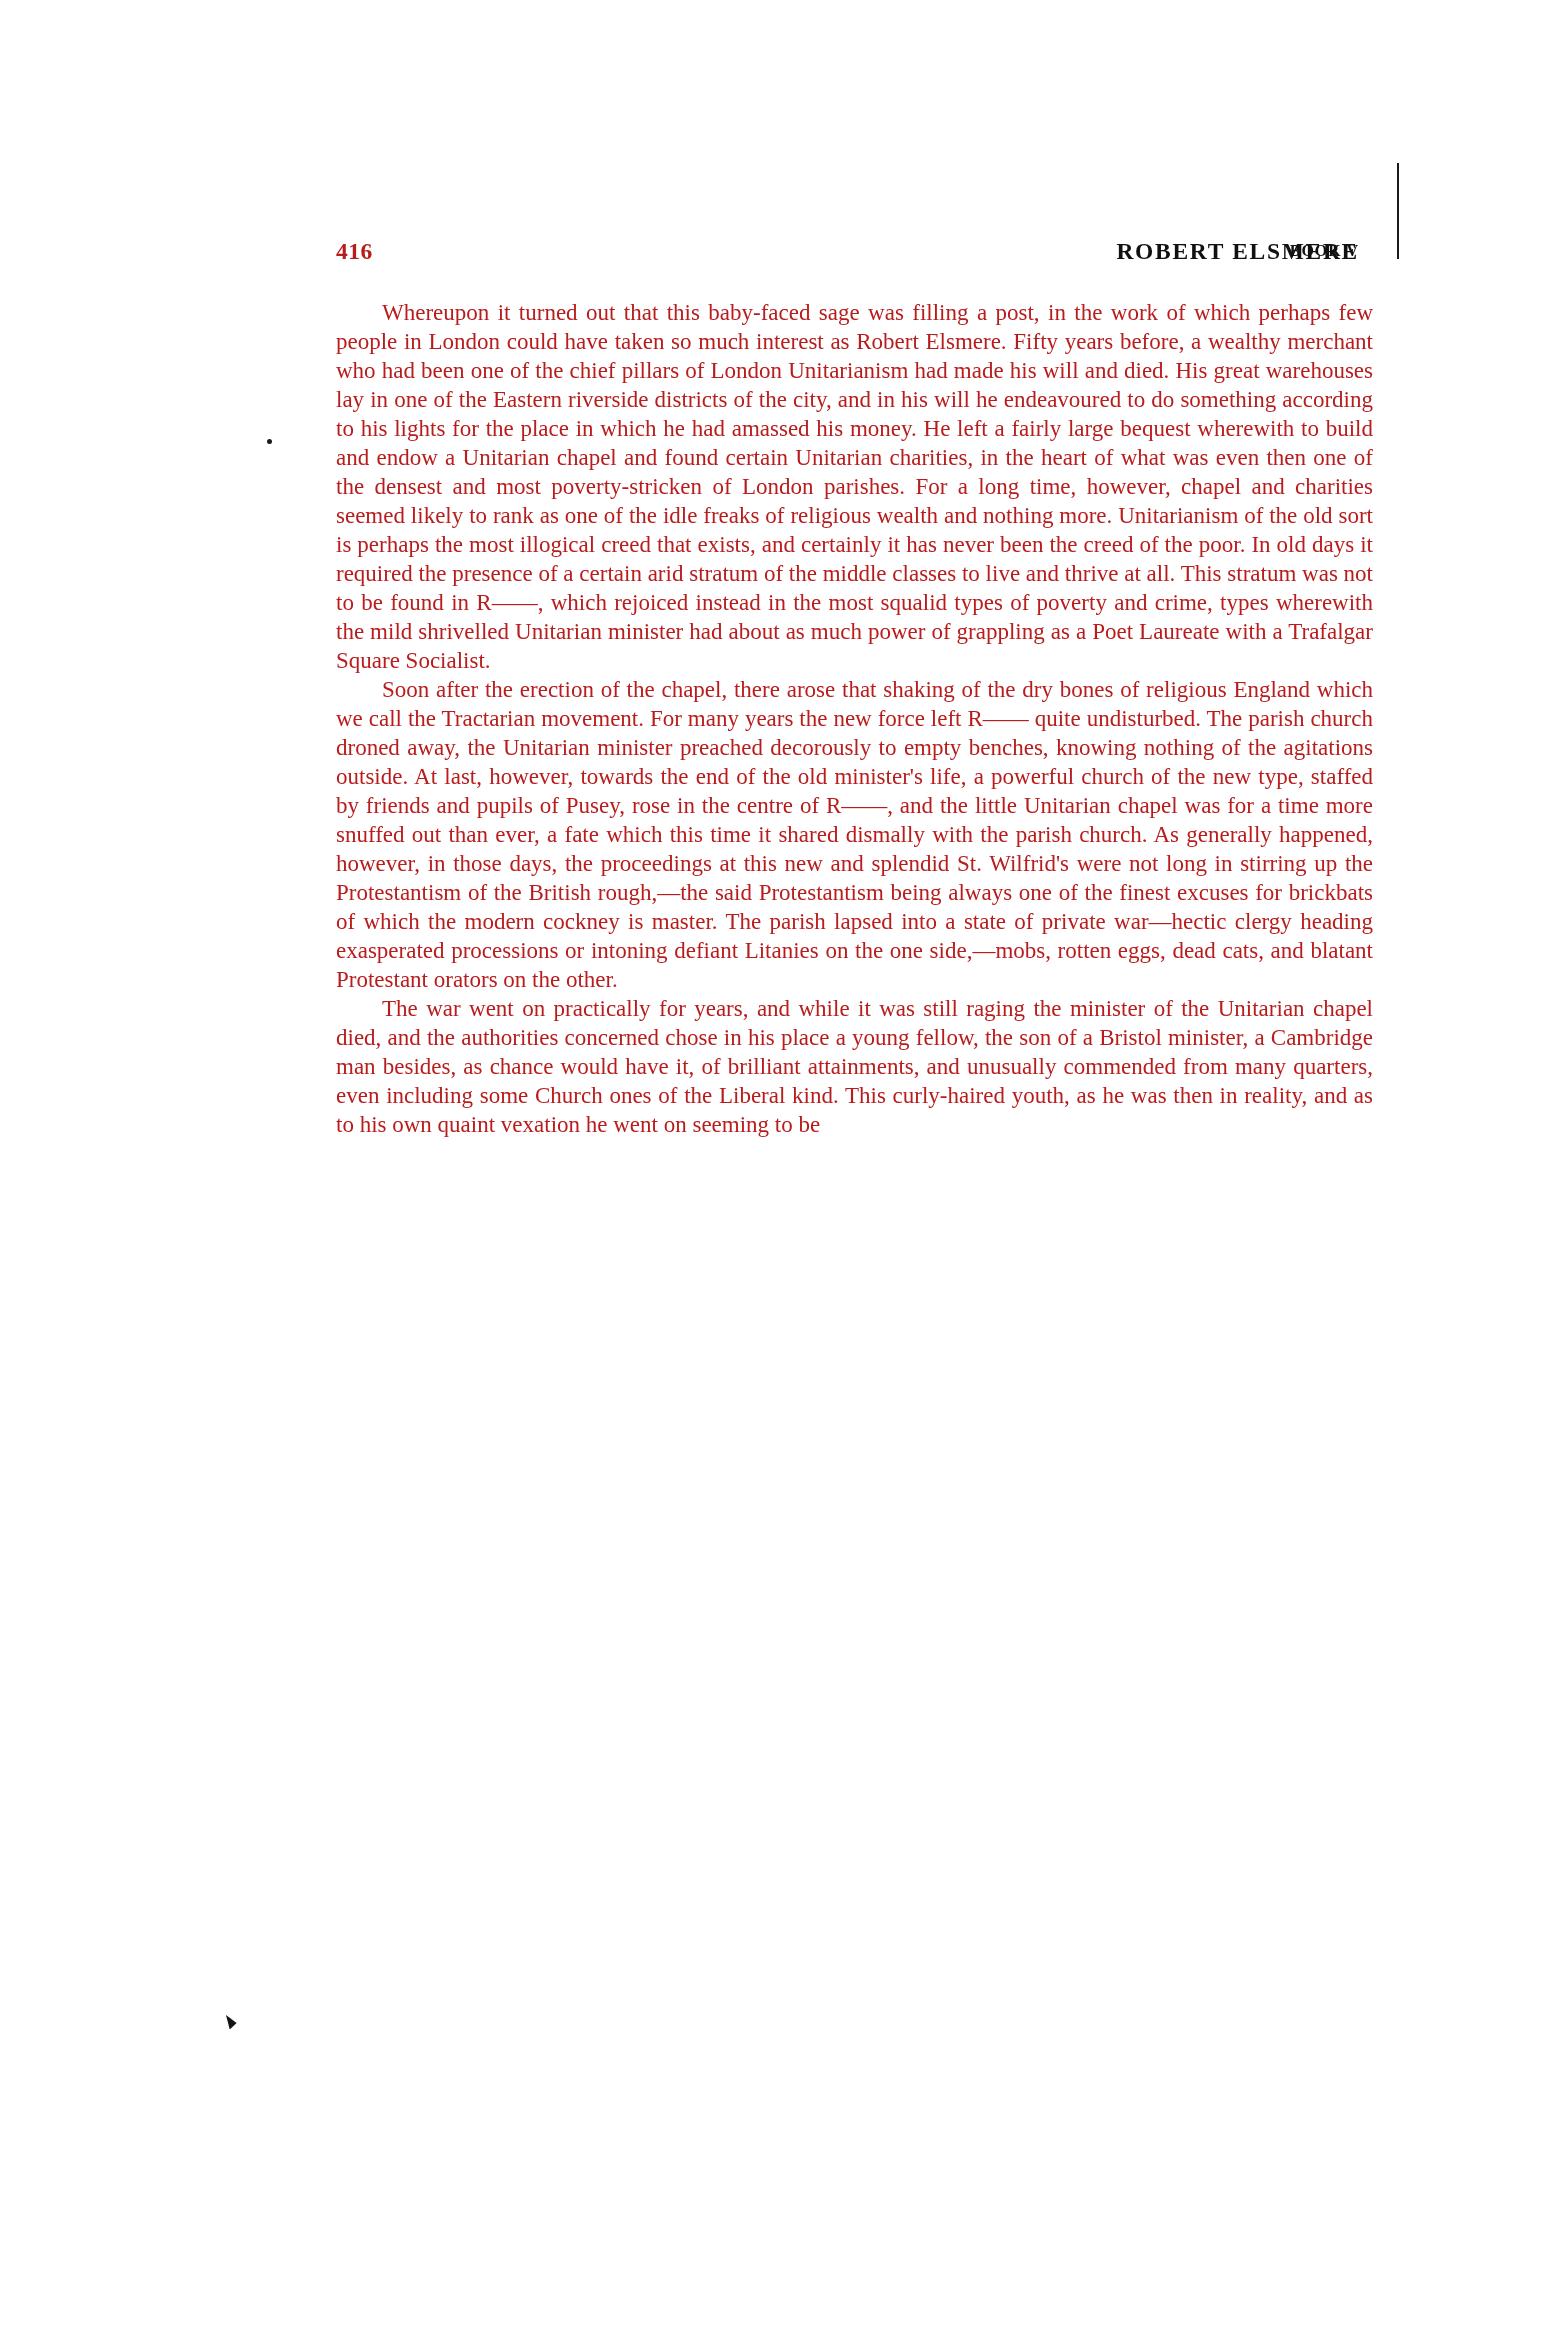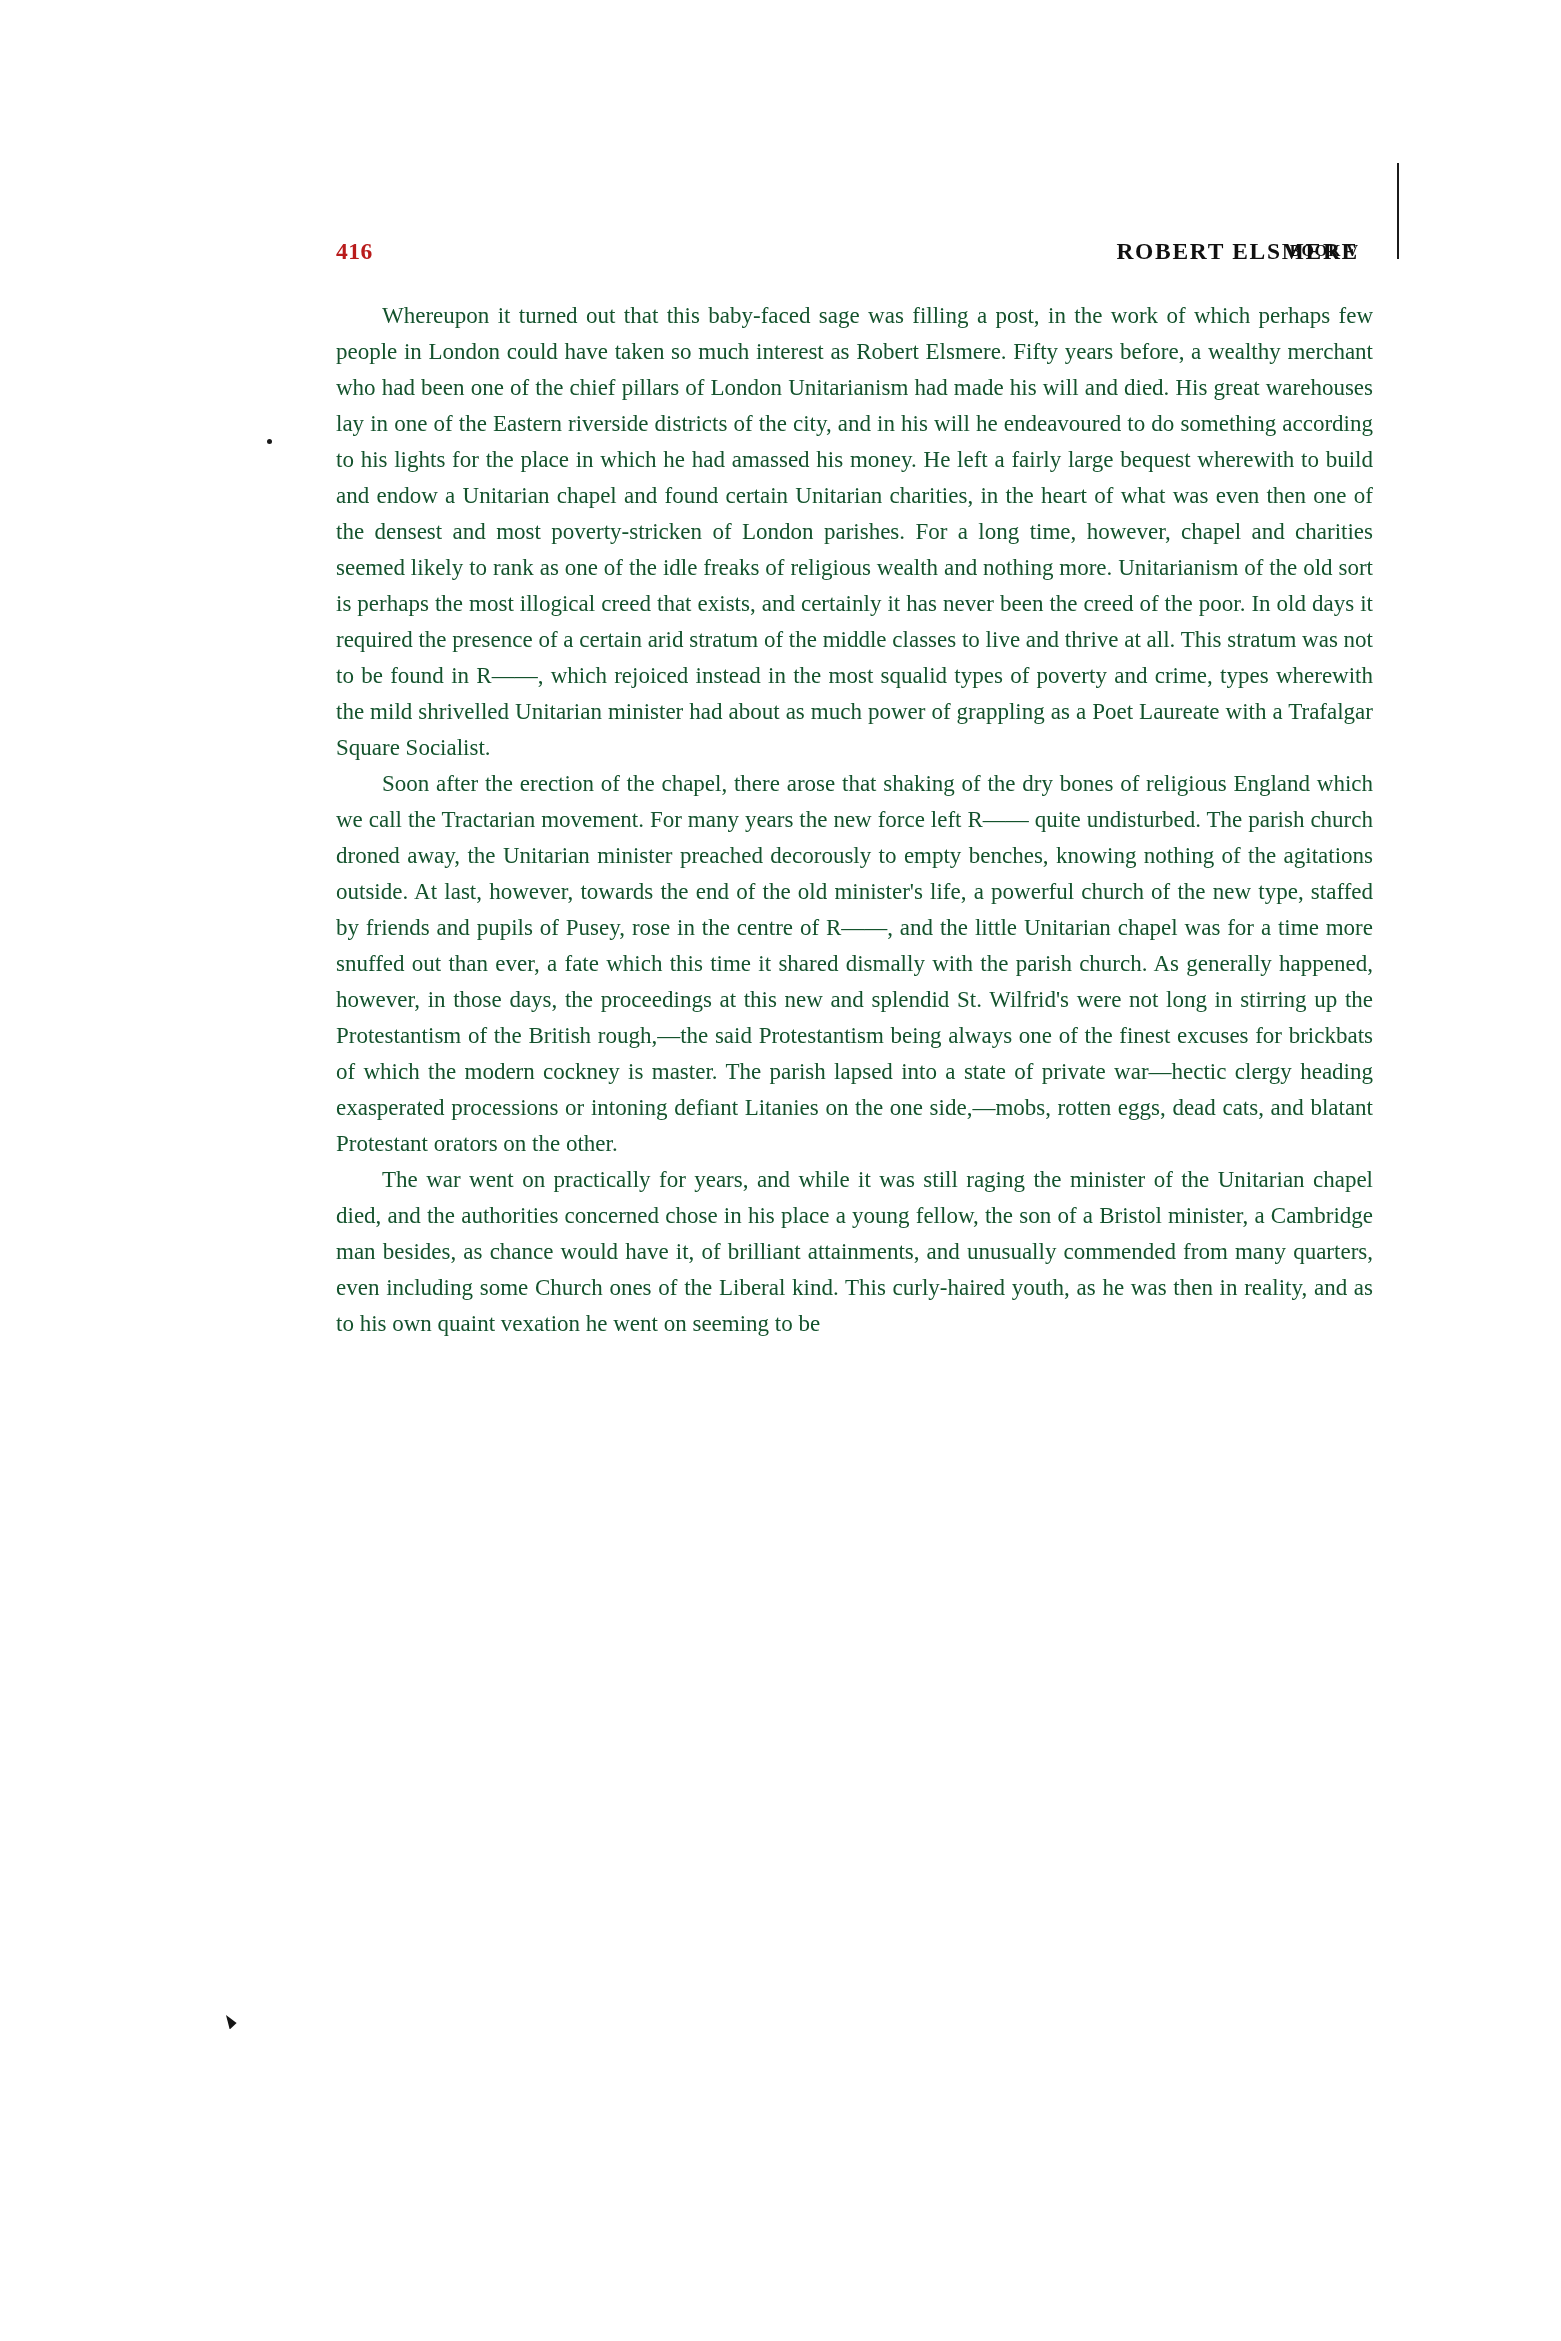--- a/index.html
+++ b/index.html
@@ -68,22 +68,22 @@
     font-size: 16px;
     letter-spacing: 1px;
     color: #111;
   }
   .body-text {
     position: absolute;
     top: 298px;
     left: 336px;
     width: 1037px;
     font-size: 23px;
-    line-height: 36px;
-    color: #14532d;
+    line-height: 29px;
+    color: #b91c1c;
     text-align: justify;
     -webkit-font-smoothing: none;
   }
   .body-text p {
     margin: 0;
     text-indent: 46px;
     text-align: justify;
   }
   
   .mark-dot {

